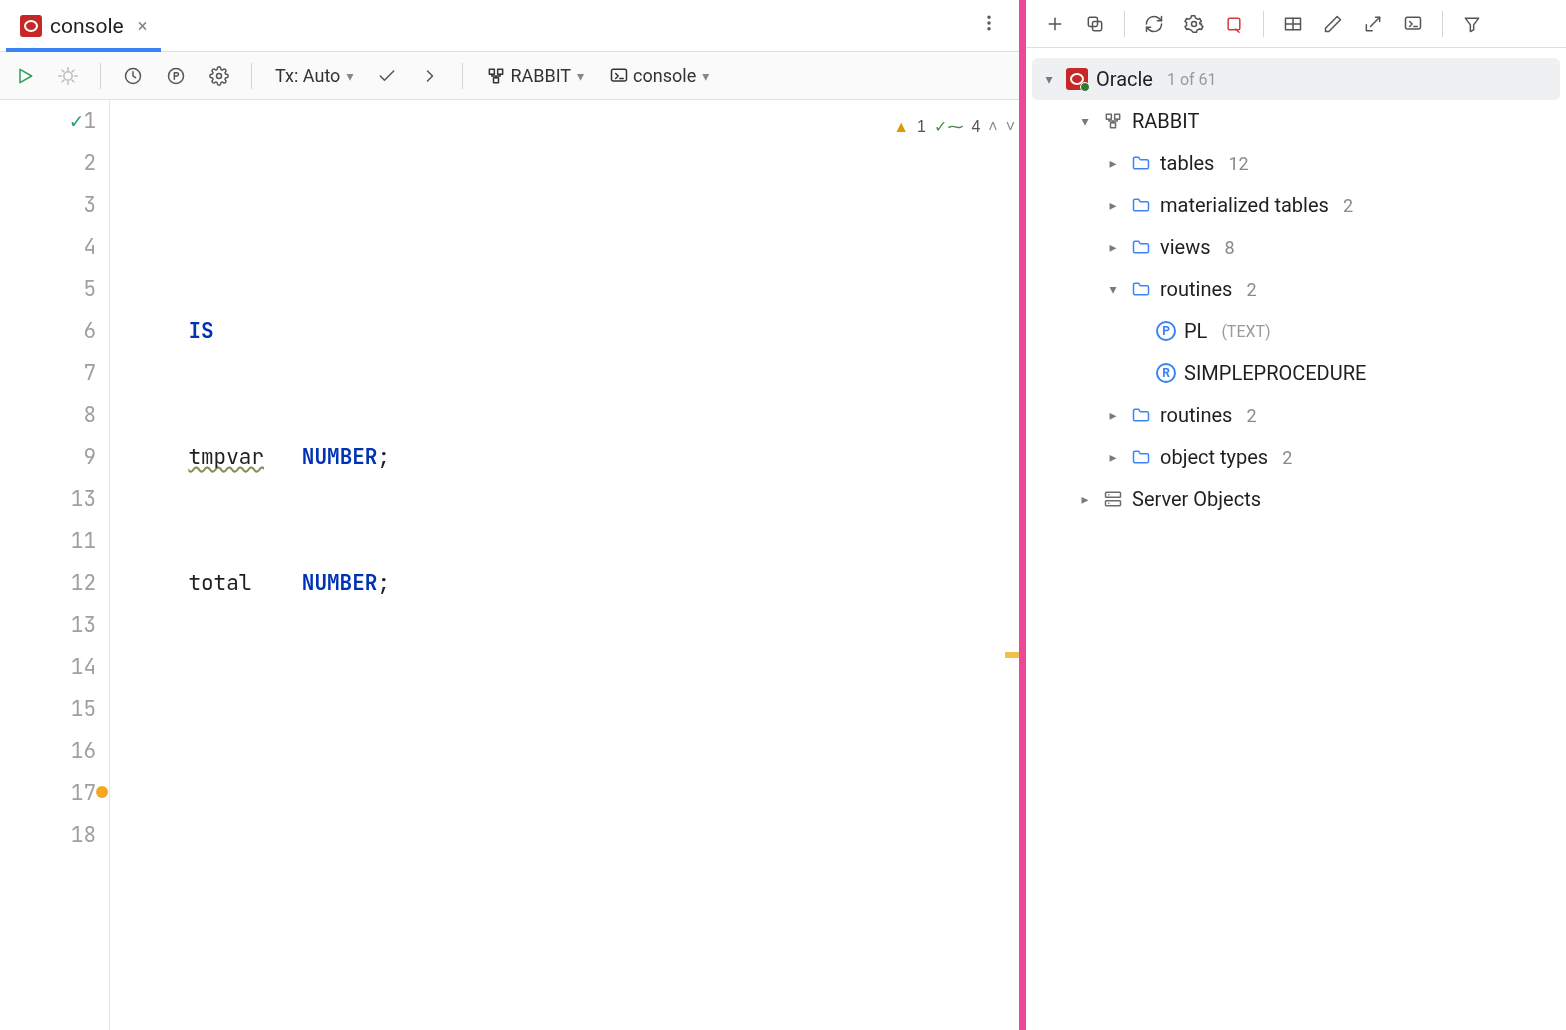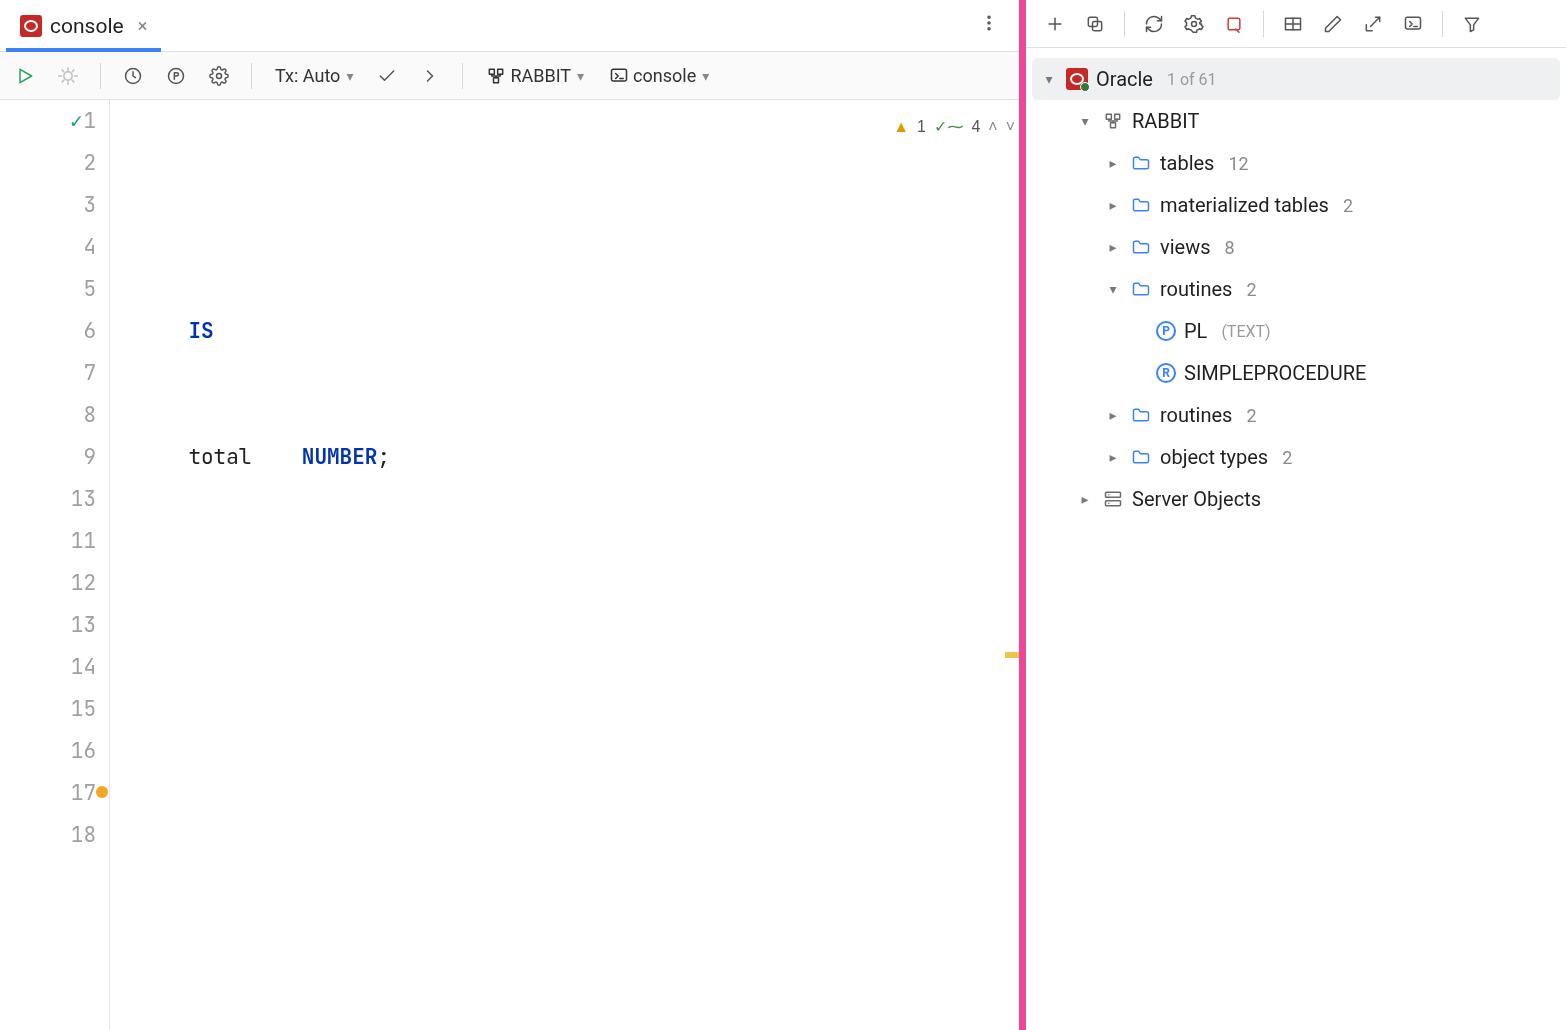--- a/index.html
+++ b/index.html
@@ -189,20 +189,21 @@
     <div class="code">
       <div class="inspect-bar">
         <span class="warn-ico">▲</span><span>1</span>
         <span class="typo-ico">✓⁓</span><span>4</span>
         <span style="color:#888">˄</span>
         <span style="color:#888">˅</span>
       </div>
       <span class="ystripe" style="top:552px"></span>
 
       <div class="cline">    <span class="kw">IS</span></div>
+      <div class="cline">    <span class="squiggle">tmpvar</span>   <span class="typ">NUMBER</span>;</div>
       <div class="cline">    <span>total</span>    <span class="typ">NUMBER</span>;</div>
       
       
       
       
       
       
       
       
       

